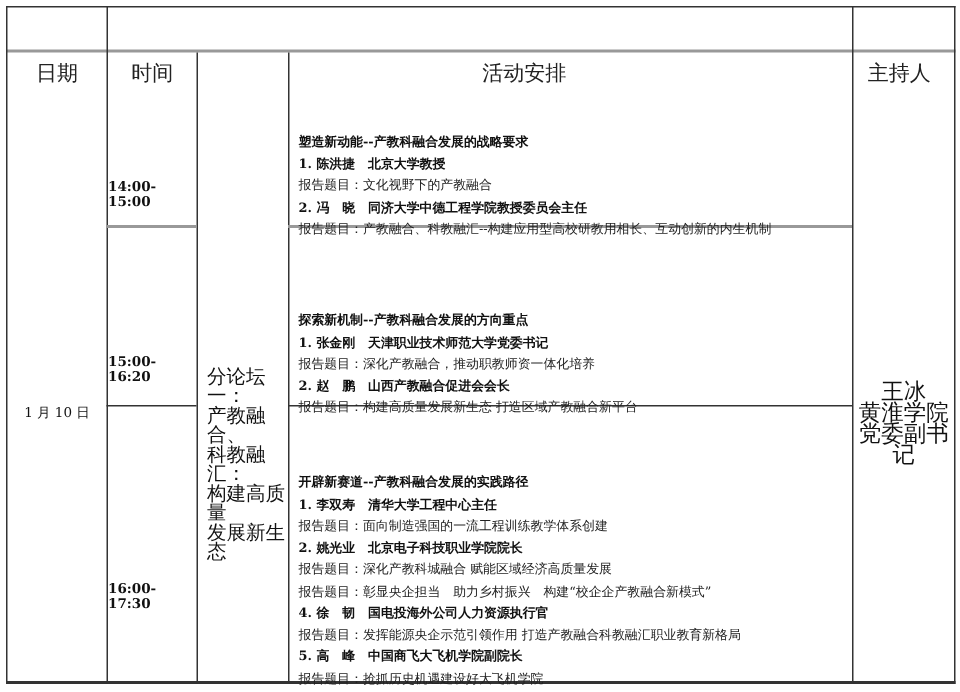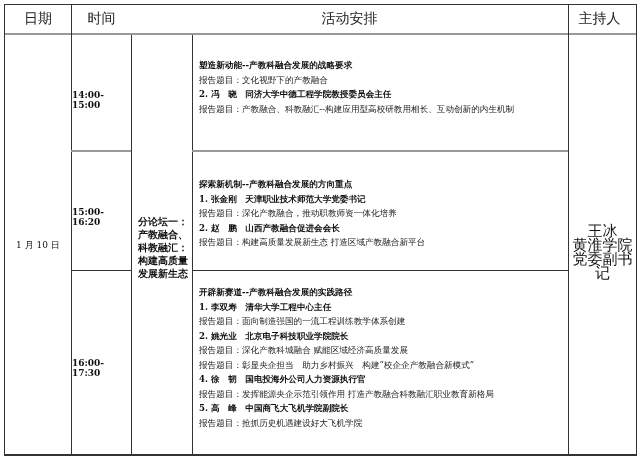--- a/index.html
+++ b/index.html
@@ -1,25 +1,25 @@
 <!DOCTYPE html>
 <html><head>
 <meta charset="utf-8">
 <style>
   html, body { margin: 0; padding: 0; background: #ffffff; }
   body { width: 640px; height: 461px; position: relative; overflow: hidden;
          font-family: "DejaVu Serif", "Liberation Serif", serif; color: #111; }
   .line { position: absolute; background: #333; }
   .hline-light { position: absolute; background: #999; height: 2px; }
-  .cell { position: absolute; box-sizing: border-box; }
+  .cell { position: absolute; box-sizing: border-box; margin-top: 30px; }
   .hdr { font-family: "DejaVu Sans", "Liberation Sans", sans-serif; font-size: 14px;
          display: flex; align-items: center; justify-content: center; color: #222; }
   .time { font-size: 9px; font-weight: bold; display: flex; justify-content: center; }
   .date { font-size: 9px; font-weight: normal; display: flex; align-items: center; justify-content: center; }
-  .forum { font-size: 10px; font-weight: bold; line-height: 13px; padding-left: 4px; }
+  .forum { font-size: 13px; font-weight: normal; line-height: 13px; padding-left: 4px; }
   .host { font-size: 15px; line-height: 14px; text-align: center; }
   .block { font-size: 8.6px; line-height: 14.5px; padding-left: 6px; white-space: nowrap; }
   .block .title { font-weight: bold; }
   .block .speaker { font-weight: bold; }
   .block .topic { font-weight: normal; color: #222; }
 </style>
 </head>
 <body>
 
 <div class="line" style="left:4px;top:4px;width:633px;height:1px;"></div>
@@ -56,20 +56,21 @@
 </div>
 
 <div class="cell host" style="left:569px;top:224px;width:67px;">
   <div>王冰</div>
   <div>黄淮学院</div>
   <div>党委副书记</div>
 </div>
 
 <div class="cell block" style="left:193px;top:58px;width:374px;">
   <div class="title">塑造新动能--产教科融合发展的战略要求</div>
+  <div class="speaker">1. 陈洪捷　北京大学教授</div>
   <div class="topic">报告题目：文化视野下的产教融合</div>
   <div class="speaker">2. 冯　晓　同济大学中德工程学院教授委员会主任</div>
   <div class="topic">报告题目：产教融合、科教融汇--构建应用型高校研教用相长、互动创新的内生机制</div>
 </div>
 
 <div class="cell block" style="left:193px;top:177px;width:374px;">
   <div class="title">探索新机制--产教科融合发展的方向重点</div>
   <div class="speaker">1. 张金刚　天津职业技术师范大学党委书记</div>
   <div class="topic">报告题目：深化产教融合，推动职教师资一体化培养</div>
   <div class="speaker">2. 赵　鹏　山西产教融合促进会会长</div>

